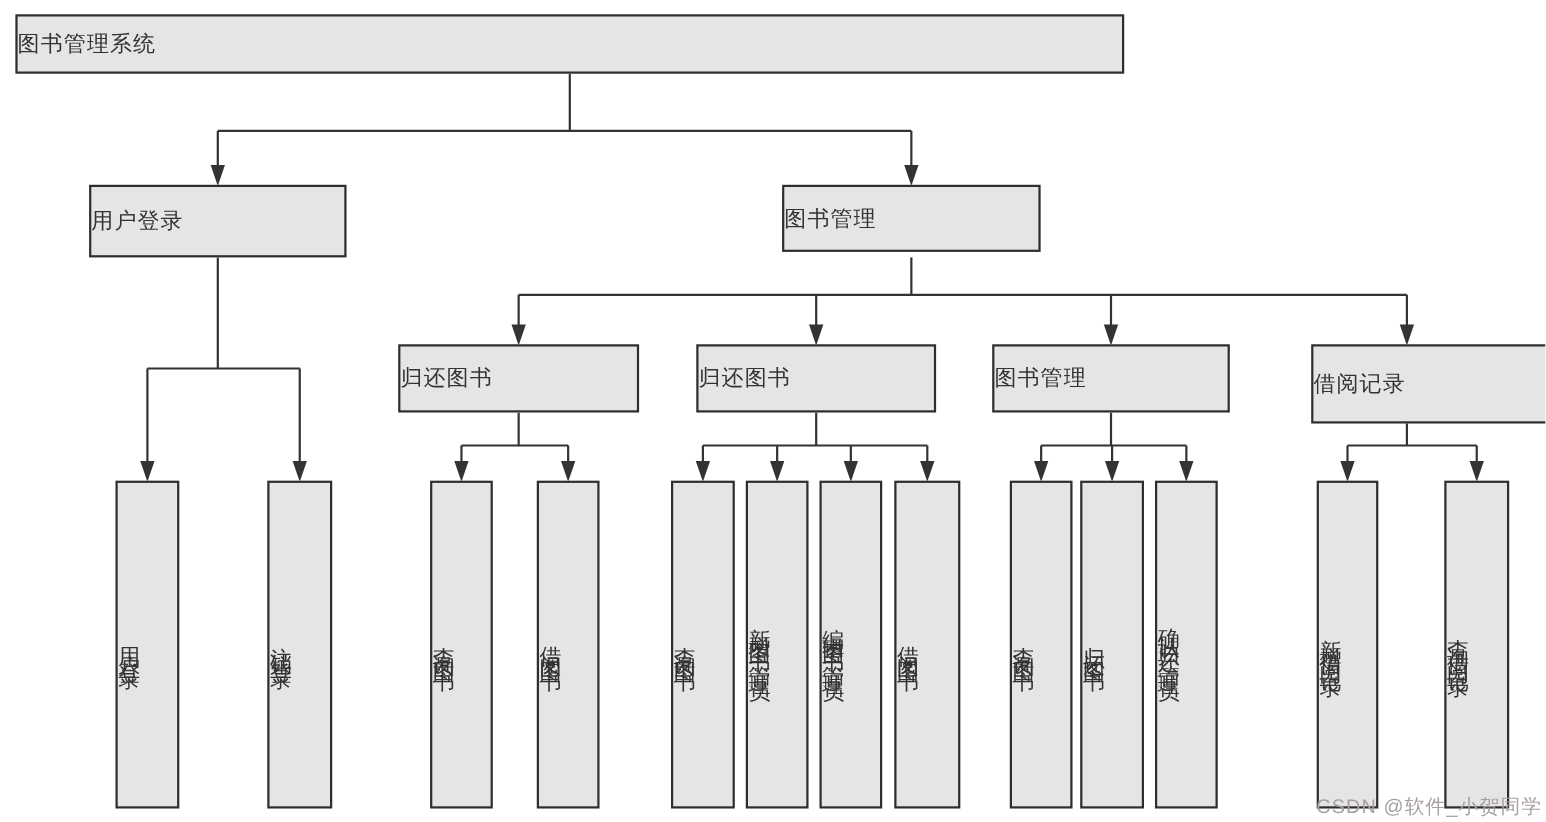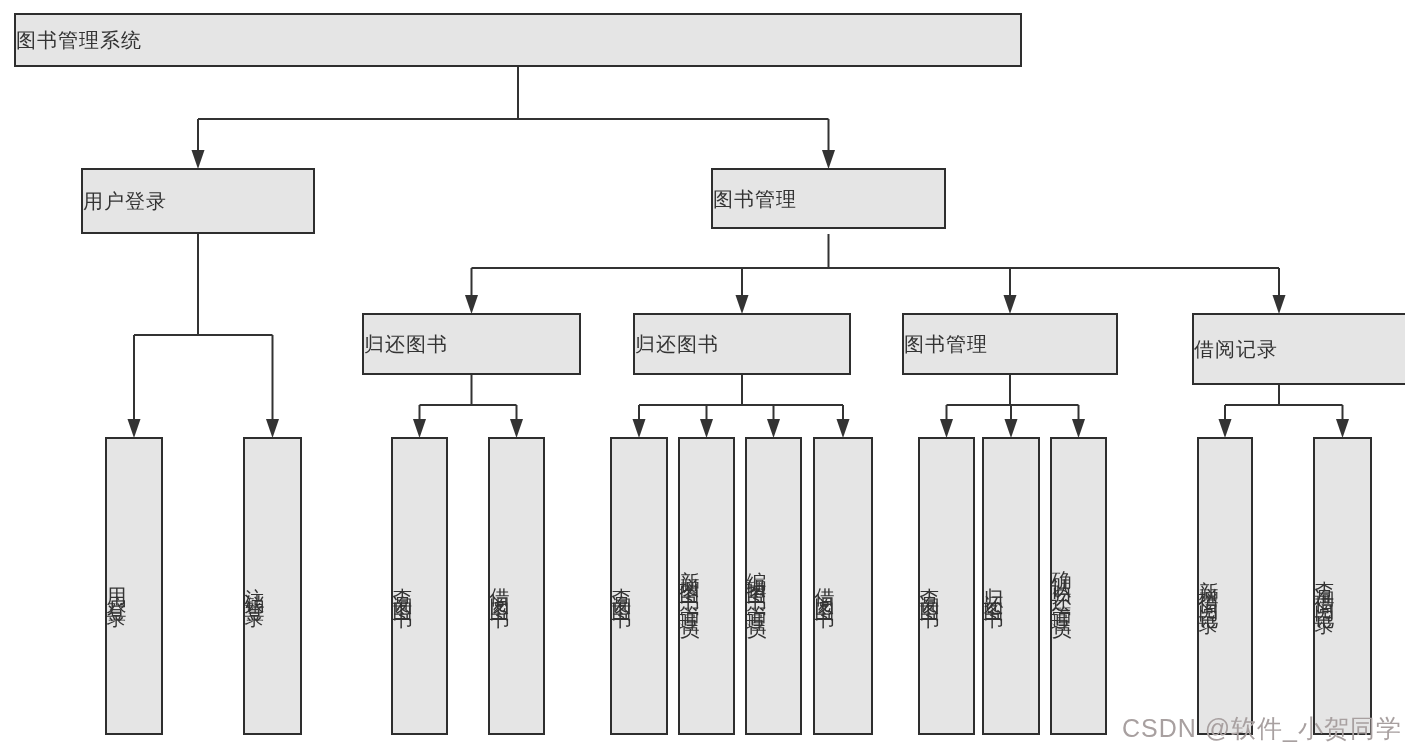--- a/index.html
+++ b/index.html
@@ -38,21 +38,21 @@
   }
   .node.v span {
     writing-mode: vertical-rl;
     letter-spacing: 7px;
     white-space: nowrap;
   }
   #watermark {
     position: absolute;
     right: 3px;
     bottom: 2px;
-    font-size: 25px;
+    font-size: 18px;
     letter-spacing: 1px;
     color: #a8a0a0;
     white-space: nowrap;
   }
 </style>
 </head>
 <body>
 
 <div id="diagram">
   <svg id="connector-layer" viewBox="0 0 1405 747" xmlns="http://www.w3.org/2000/svg">

